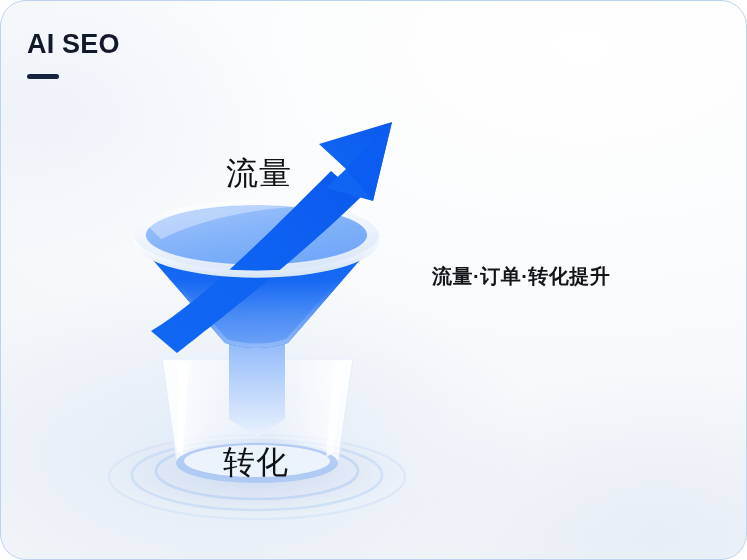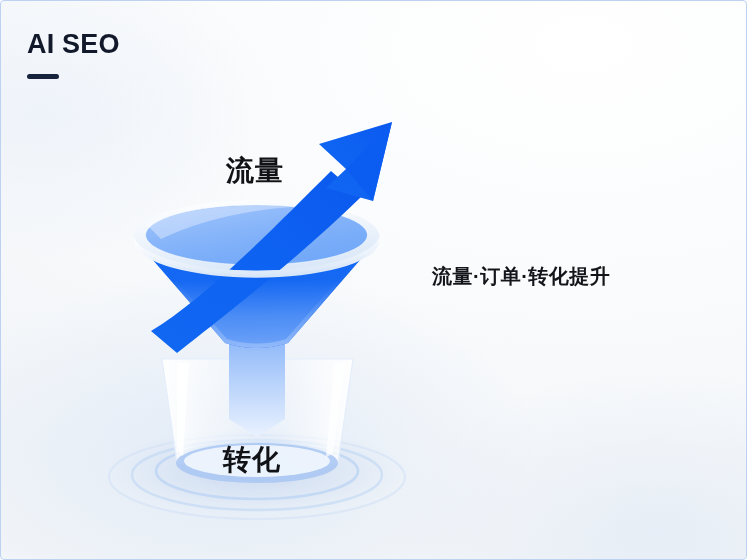--- a/index.html
+++ b/index.html
@@ -5,21 +5,21 @@
   html,body{margin:0;padding:0;background:#ffffff;}
   body{
     font-family:"Liberation Sans","DejaVu Sans",sans-serif;
     -webkit-font-smoothing:antialiased;
   }
   .canvas{
     position:relative;
     width:747px;height:560px;
     box-sizing:border-box;
     overflow:hidden;
-    border-radius:4px;
+    border-radius:26px;
     border:1.5px solid #bcd2f0;
     background:
       radial-gradient(120% 90% at 78% 8%, #ffffff 0%, #fbfcfd 38%, #f2f5f8 100%),
       linear-gradient(160deg,#fafcfd 0%,#eef2f6 100%);
   }
   .bg-wash{
     position:absolute;inset:0;
     background:
       radial-gradient(60% 45% at 30% 80%, rgba(205,222,245,.45) 0%, rgba(205,222,245,0) 70%),
       radial-gradient(50% 40% at 88% 95%, rgba(214,226,243,.40) 0%, rgba(214,226,243,0) 72%),
@@ -43,21 +43,21 @@
     position:absolute;left:431px;top:265px;
     font-size:20px;font-weight:700;letter-spacing:.5px;
     color:#13151a;white-space:nowrap;line-height:1;
   }
 
   
   .art{position:absolute;left:0;top:0;width:747px;height:560px;}
 
   .label{
     position:absolute;
-    font-size:28px;font-weight:700;color:#101216;
+    font-size:32px;font-weight:400;color:#101216;
     letter-spacing:1px;line-height:1;white-space:nowrap;
   }
   .label-traffic{left:225px;top:156px;}
   .label-conversion{left:222px;top:445px;}
 </style>
 </head>
 <body>
 
 <div class="canvas">
   <div class="bg-wash"></div>

